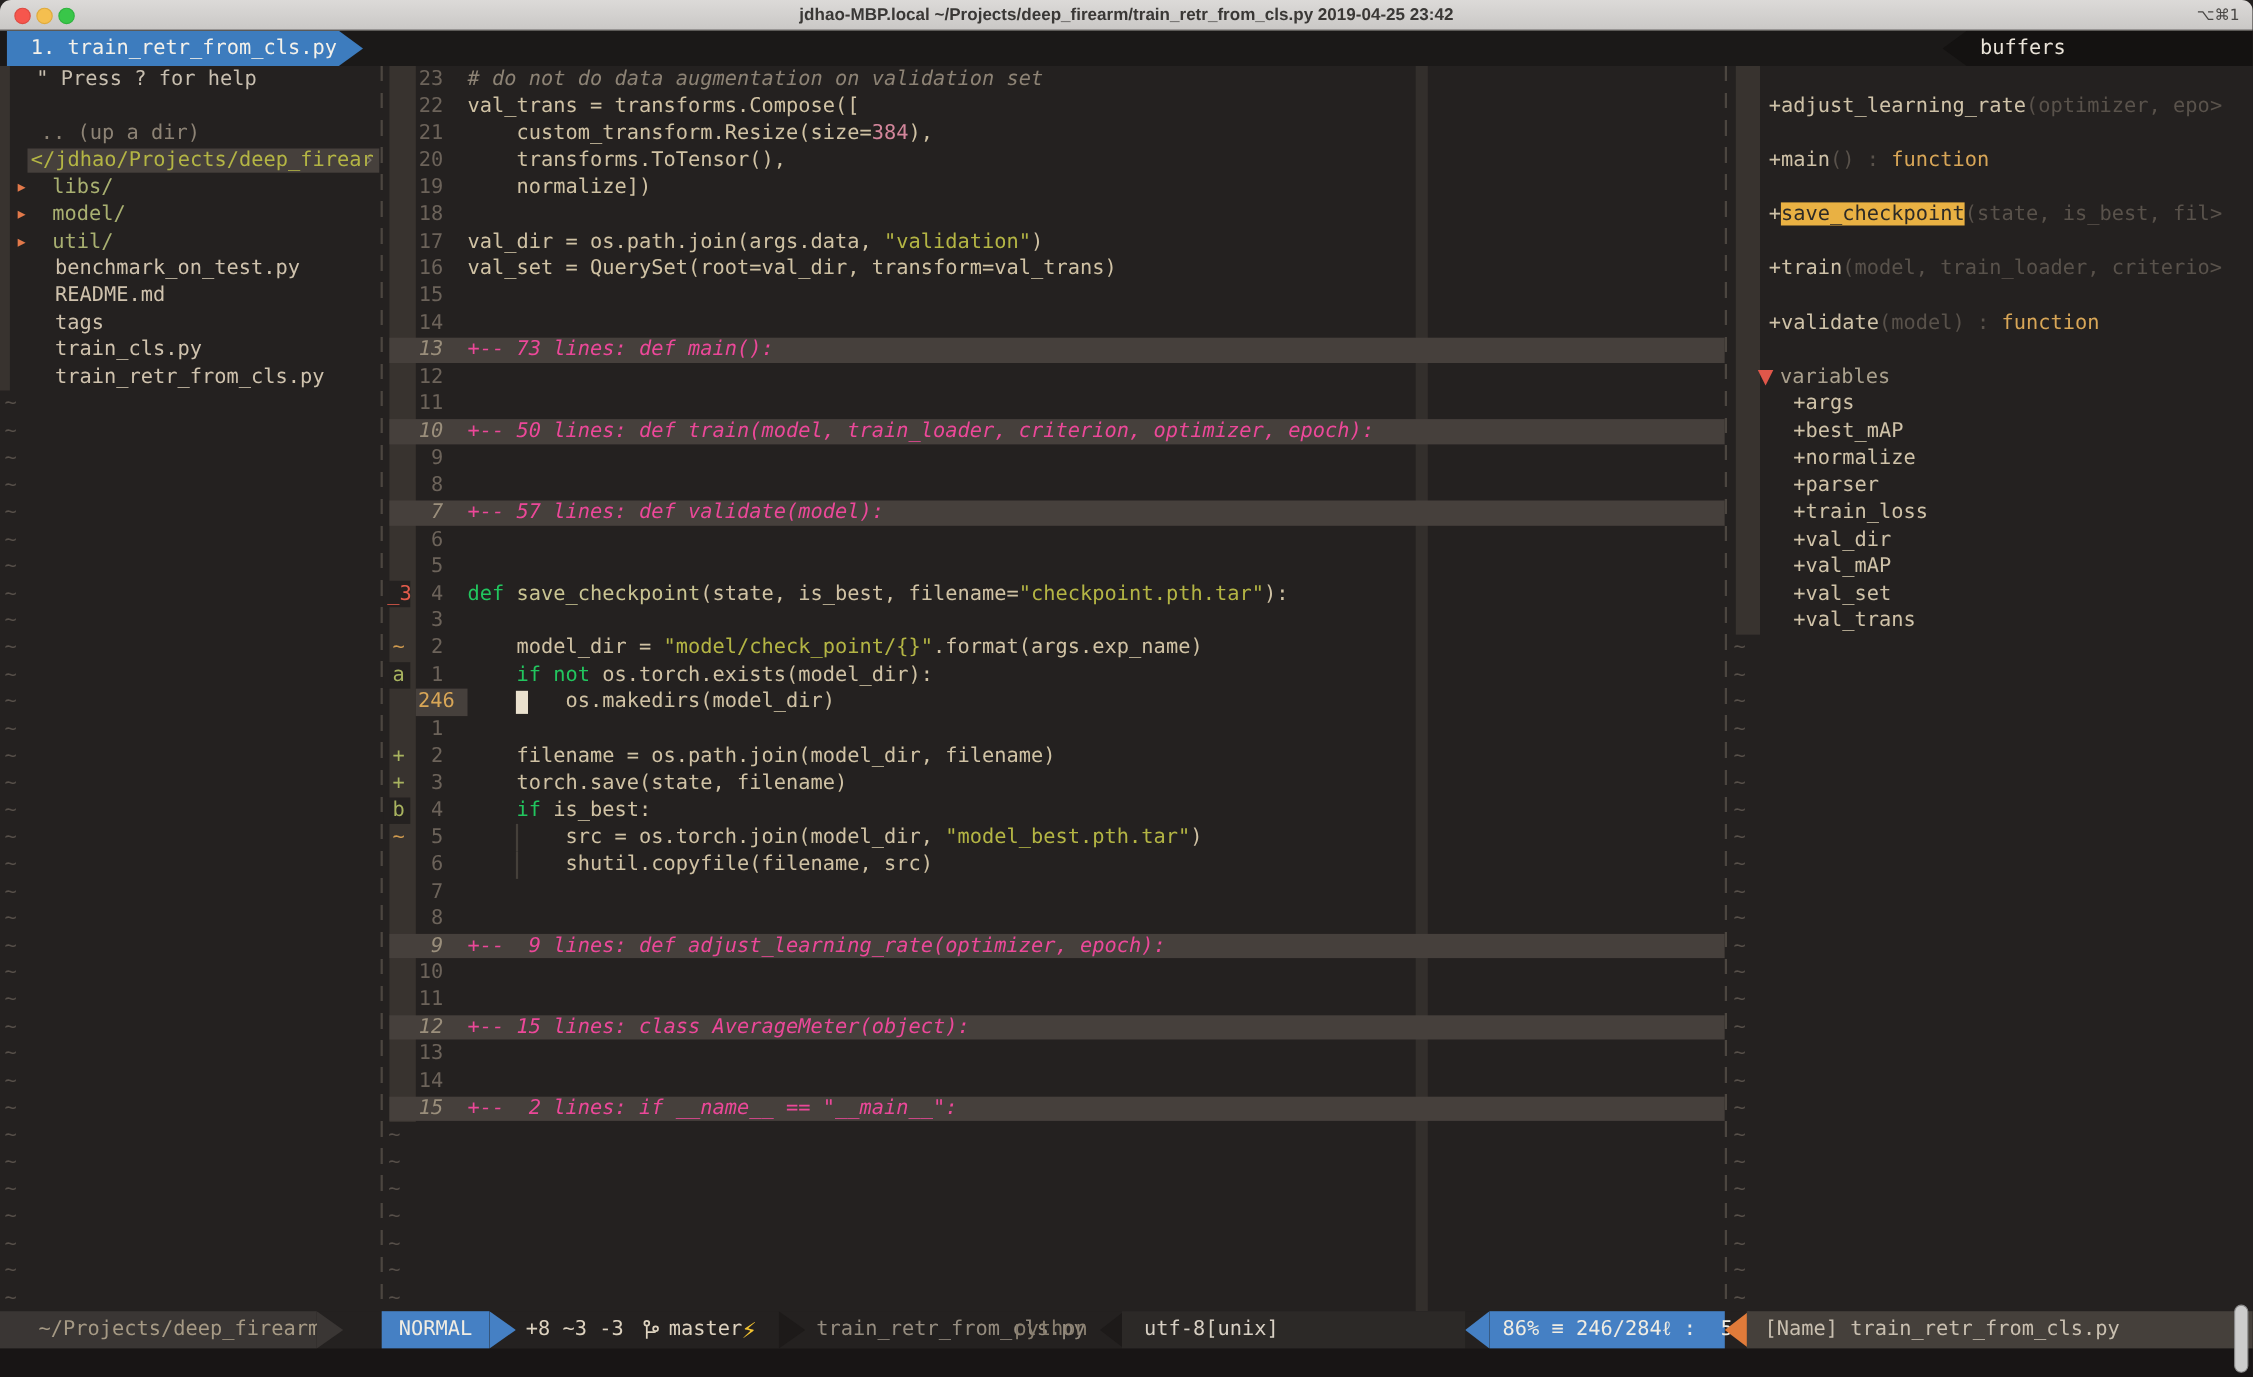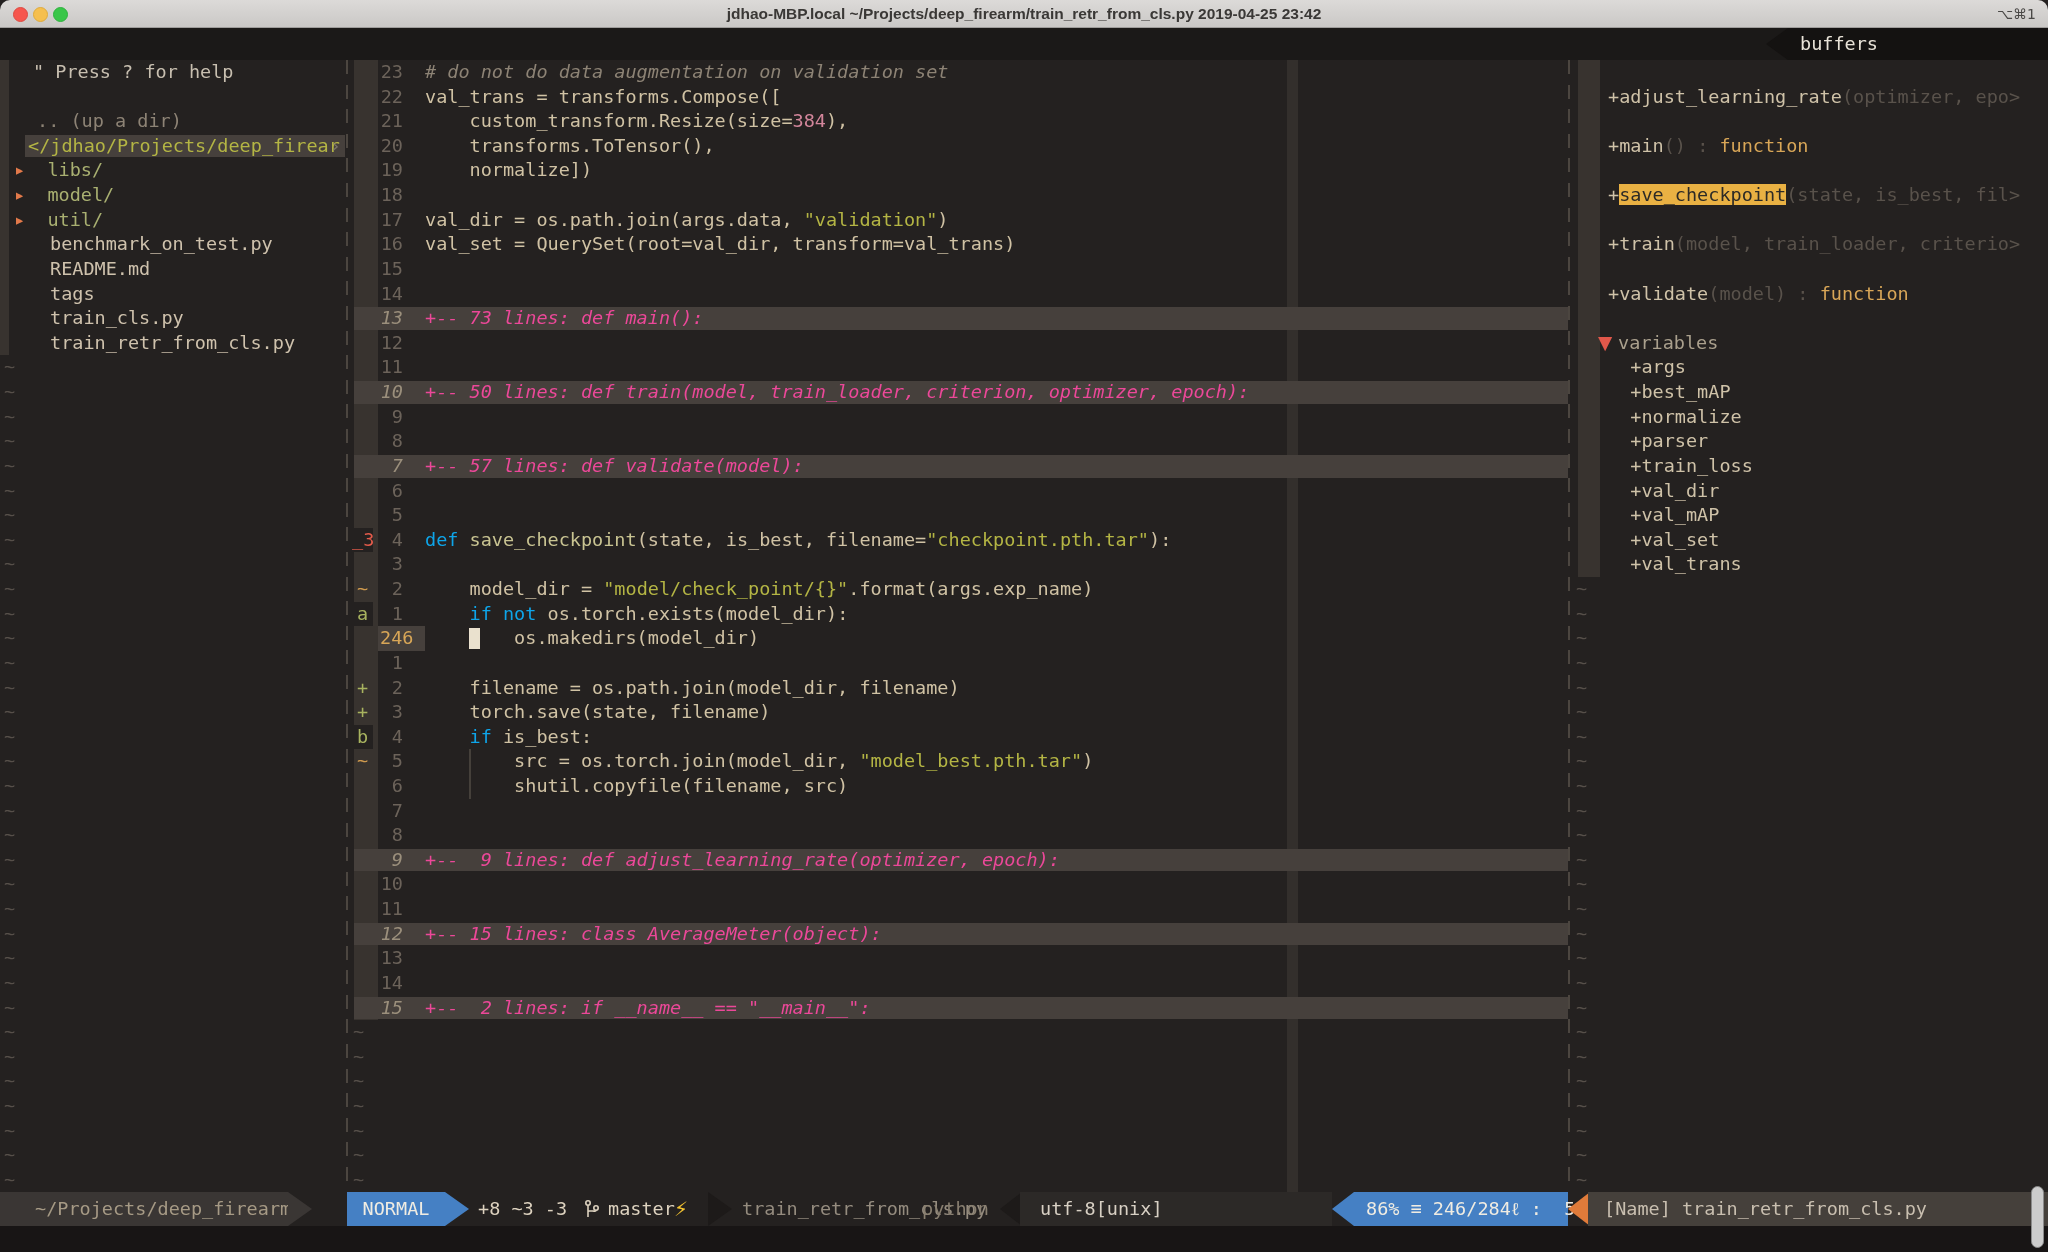--- a/index.html
+++ b/index.html
@@ -65,21 +65,21 @@
     background:#46403c; }
   .row.fold .run, .row.fold span { position:relative; font-style:italic; color:#ec4899; }
   .row.fold .lnum { position:absolute; font-style:italic; color:#9b8f7c; }
   .cursor { position:absolute; top:2px; bottom:2px; width:11px; background:#eae1ce; }
   .iguide { position:absolute; top:0; bottom:0; width:2px; background:#45403a; }
 
   
   .fg  { color:#d0c2a4; }
   .com { color:#8d8375; font-style:italic; }
   .str { color:#b4b544; }
-  .kw  { color:#0ea5e9; }
+  .kw  { color:#22c55e; }
   .lit { color:#d3869b; }
   .fn  { color:#c9c492; }
   .tilde { color:#564f49; }
 
   
   .nt-help { color:#c8bfb0; }
   .nt-dim  { color:#8d8375; }
   .nt-root { color:#b4b544; }
   .nt-dir  { color:#a9b071; }
   .nt-file { color:#cfc2ad; }
@@ -135,20 +135,23 @@
 
   <div class="titlebar">
     <div class="traffic tl-red"></div>
     <div class="traffic tl-yellow"></div>
     <div class="traffic tl-green"></div>
     <div class="title-text">jdhao-MBP.local  ~/Projects/deep_firearm/train_retr_from_cls.py  2019-04-25 23:42</div>
     <div class="title-hint">⌥⌘1</div>
   </div>
 
   <div class="tabbar">
+    <div class="tab-active">
+      <span>1. train_retr_from_cls.py</span>
+    </div>
     <div class="tab-buffers">
       <span>buffers</span>
     </div>
   </div>
 
   <div class="strip" id="nt-strip"></div>
   <div class="strip" id="code-sign"></div>
   <div class="strip" id="code-colorcol"></div>
   <div class="strip" id="tb-strip"></div>
 

